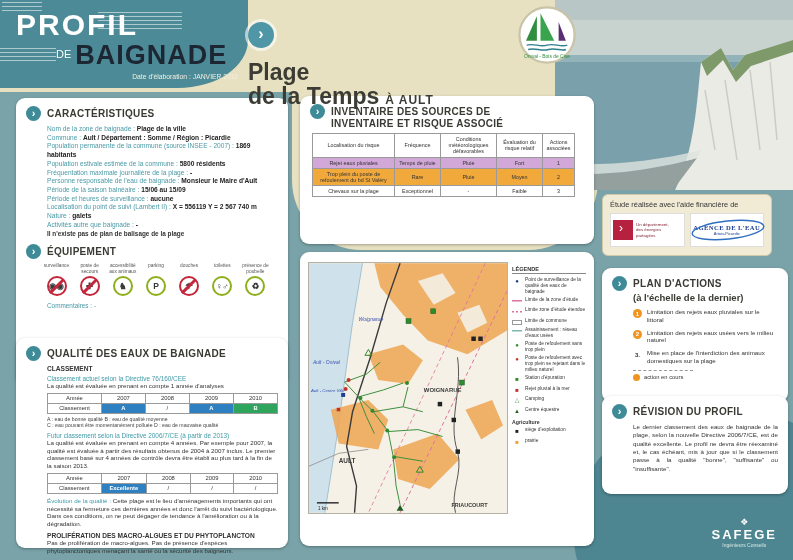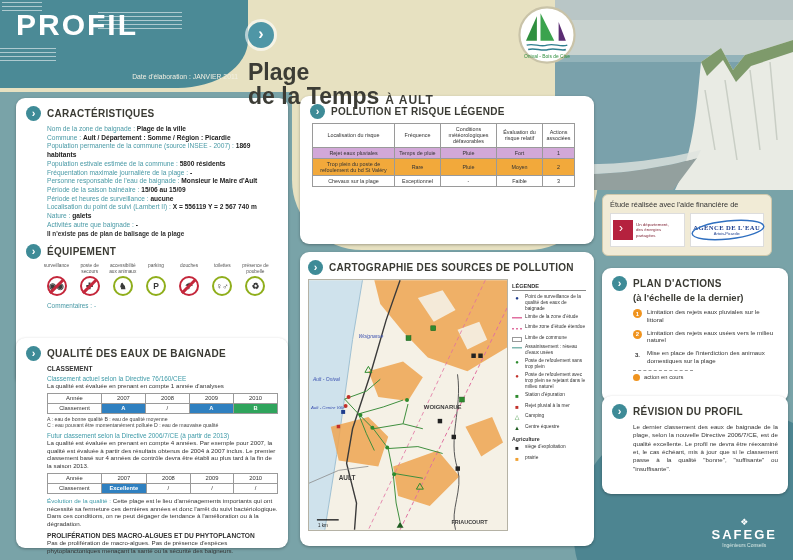--- a/index.html
+++ b/index.html
@@ -164,20 +164,23 @@
       <path d="M0,190 L118,190 L142,158 C100,170 40,178 0,172 Z" fill="#93a09e"></path>
       <path d="M0,172 C40,178 100,170 142,158 L146,150 C100,162 40,167 0,163 Z" fill="#dfe4de" opacity="0.8"></path>
     </svg>
   </div>
 
   <div class="header-teal">
     <div class="stripes s1"></div>
     <div class="stripes s2"></div>
     <div class="stripes s3"></div>
     <div class="brand-profil">PROFIL</div>
+    <div class="brand-row2">
+      <span class="brand-de">DE</span><span class="brand-baignade">BAIGNADE</span>
+    </div>
     <div class="brand-date">Date d'élaboration : JANVIER 2011</div>
   </div>
 
   <div class="title-block">
     <div class="big-chevron"></div>
     <div class="title-lines">
       <div class="title-l1">Plage</div>
       <div class="title-l2"><span>de la Temps</span><span class="title-suffix">À AULT</span></div>
     </div>
   </div>
@@ -376,21 +379,22 @@
       <span>Cette plage est le lieu d'aménagements importants qui ont nécessité sa fermeture ces dernières années et donc l'arrêt du suivi bactériologique. Dans ces conditions, on ne peut dégager de tendance à l'amélioration ou à la dégradation.</span>
     </div>
     <div class="q-sub" style="margin-top:4px">PROLIFÉRATION DES MACRO-ALGUES ET DU PHYTOPLANCTON</div>
     <div class="q-text">Pas de prolifération de macro-algues. Pas de présence d'espèces phytoplanctoniques menaçant la santé ou la sécurité des baigneurs.</div>
   </div>
 
   <div class="card card-mid1">
     <div class="sec-h">
       <span class="sec-arrow"></span>
       <span class="sec-title">
-        <div>POLLUTION ET RISQUE LÉGENDE</div>
+        <div>INVENTAIRE DES SOURCES DE</div>
+        <div>INVENTAIRE ET RISQUE ASSOCIÉ</div>
       </span>
     </div>
     <table class="inv-table">
       <colgroup>
           <col class="c1">
           <col class="c2">
           <col class="c3">
           <col class="c4">
           <col class="c5">
         </colgroup>
@@ -426,24 +430,20 @@
             <td>Exceptionnel</td>
             <td>-</td>
             <td>Faible</td>
             <td>3</td>
           </tr>
         </tbody>
     </table>
   </div>
 
   <div class="card card-mid2">
-    <div class="sec-h">
-      <span class="sec-arrow"></span>
-      <span class="sec-title">CARTOGRAPHIE DES SOURCES DE POLLUTION</span>
-    </div>
     <div class="carto-body">
       <div class="mapbox">
         <svg viewBox="0 0 200 252">
 
           <rect width="200" height="252" fill="#f5f1e6"></rect>
 
           <path d="M0,0 L54,0 L44,60 L36,118 L28,176 L16,252 L0,252 Z" fill="#cfe2ec"></path>
           <path d="M54,0 L44,60 L36,118 L28,176 L16,252" stroke="#9fc0d2" stroke-width="1" fill="none"></path>
 
           <g fill="#efa551" opacity="0.85">

